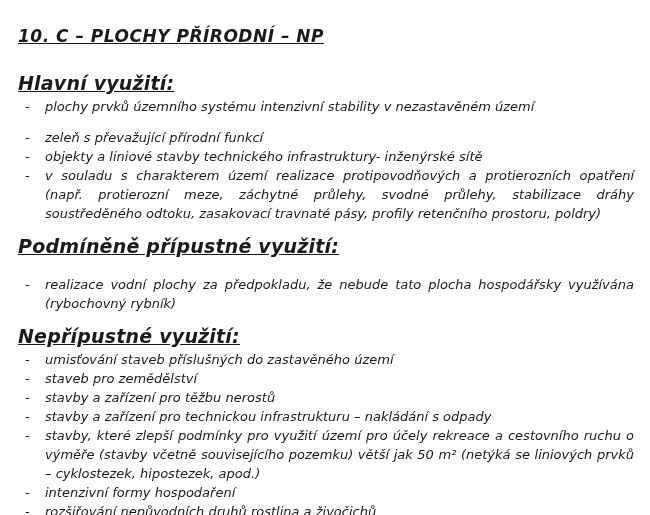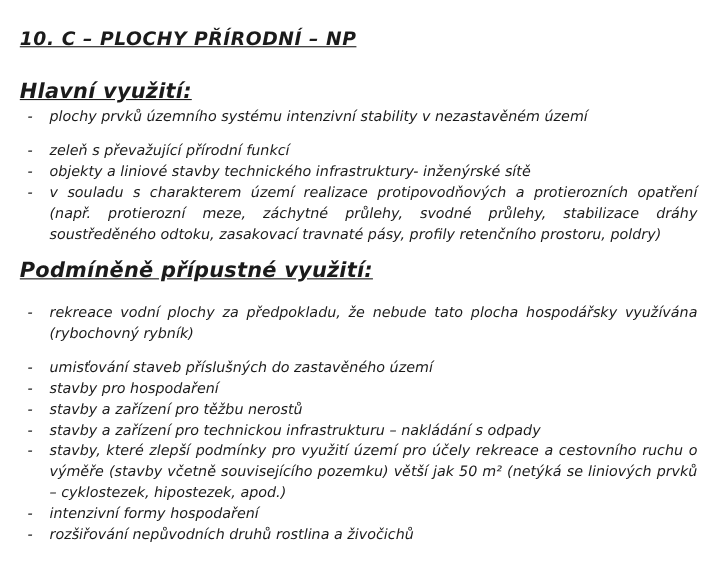--- a/index.html
+++ b/index.html
@@ -70,32 +70,33 @@
     <div class="item justify">
       <span class="marker">-</span>
       <span class="text">v souladu s charakterem území realizace protipovodňových a protierozních opatření (např. protierozní meze, záchytné průlehy, svodné průlehy, stabilizace dráhy soustředěného odtoku, zasakovací travnaté pásy, profily retenčního prostoru, poldry)</span>
     </div>
   </div>
 
   <div class="section gap-heading">
     <h2 class="heading">Podmíněně přípustné využití:</h2>
     <div class="item justify">
       <span class="marker">-</span>
-      <span class="text">rekreace vodní plochy za předpokladu, že nebude tato plocha hospodářsky využívána (rybochovný rybník)</span>
+      <span class="text">realizace vodní plochy za předpokladu, že nebude tato plocha hospodářsky využívána (rybochovný rybník)</span>
     </div>
   </div>
 
   <div class="section">
+    <h2 class="heading">Nepřípustné využití:</h2>
     <div class="item">
       <span class="marker">-</span>
       <span class="text">umisťování staveb příslušných do zastavěného území</span>
     </div>
     <div class="item">
       <span class="marker">-</span>
-      <span class="text">stavby pro hospodaření</span>
+      <span class="text">staveb pro zemědělství</span>
     </div>
     <div class="item">
       <span class="marker">-</span>
       <span class="text">stavby a zařízení pro těžbu nerostů</span>
     </div>
     <div class="item">
       <span class="marker">-</span>
       <span class="text">stavby a zařízení pro technickou infrastrukturu – nakládání s odpady</span>
     </div>
     <div class="item justify">

